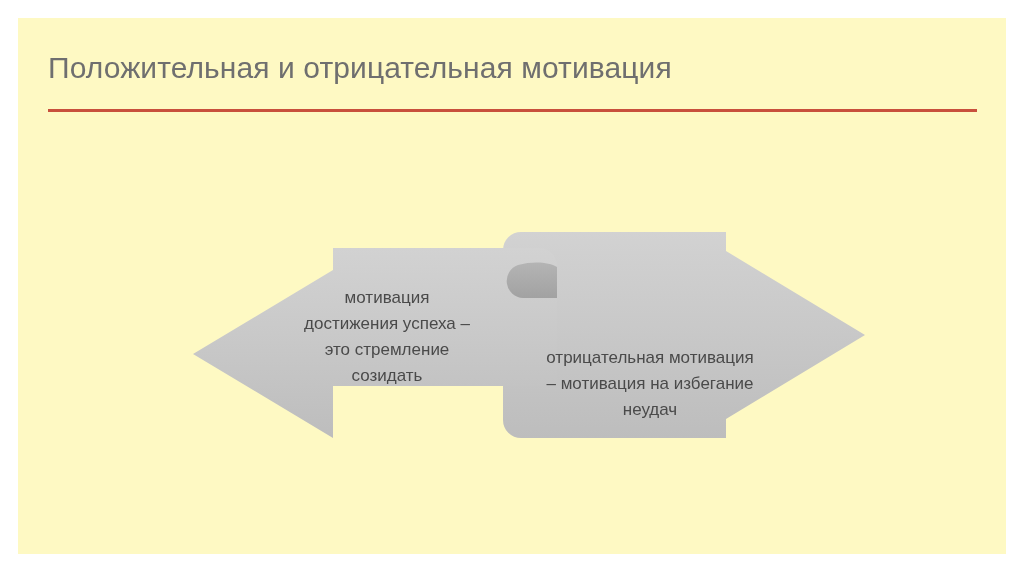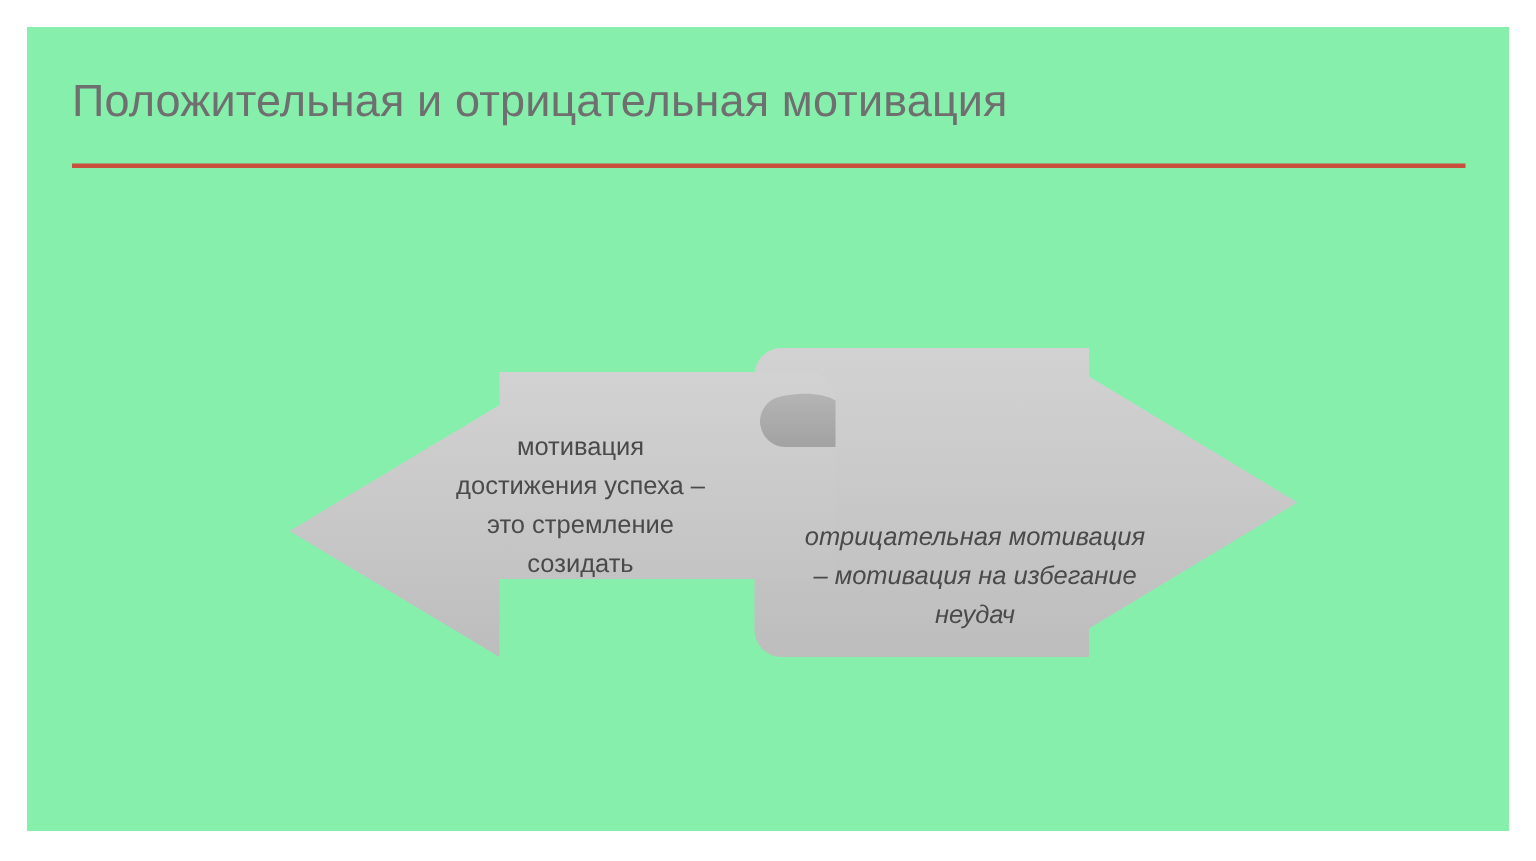--- a/index.html
+++ b/index.html
@@ -13,21 +13,21 @@
     overflow: hidden;
     font-family: "Liberation Sans", "DejaVu Sans", sans-serif;
   }
 
   #slide {
     position: absolute;
     left: 18px;
     top: 18px;
     width: 988px;
     height: 536px;
-    background: #86efac;
+    background: #fef9c3;
   }
 
   
   #title-block {
     position: absolute;
     left: 30px;
     top: 30px;
     width: 930px;
     height: 70px;
   }
@@ -75,21 +75,20 @@
   }
   #left-arrow-text {
     left: 258px;
     top: 234px;
     width: 222px;
   }
   #right-arrow-text {
     left: 487px;
     top: 294px;
     width: 290px;
-    font-style: italic;
   }
 </style>
 </head>
 <body>
 
 <div id="slide">
 
   <div id="title-block">
     <div id="page-title">Положительная и отрицательная мотивация</div>
     <div id="title-rule"></div>

